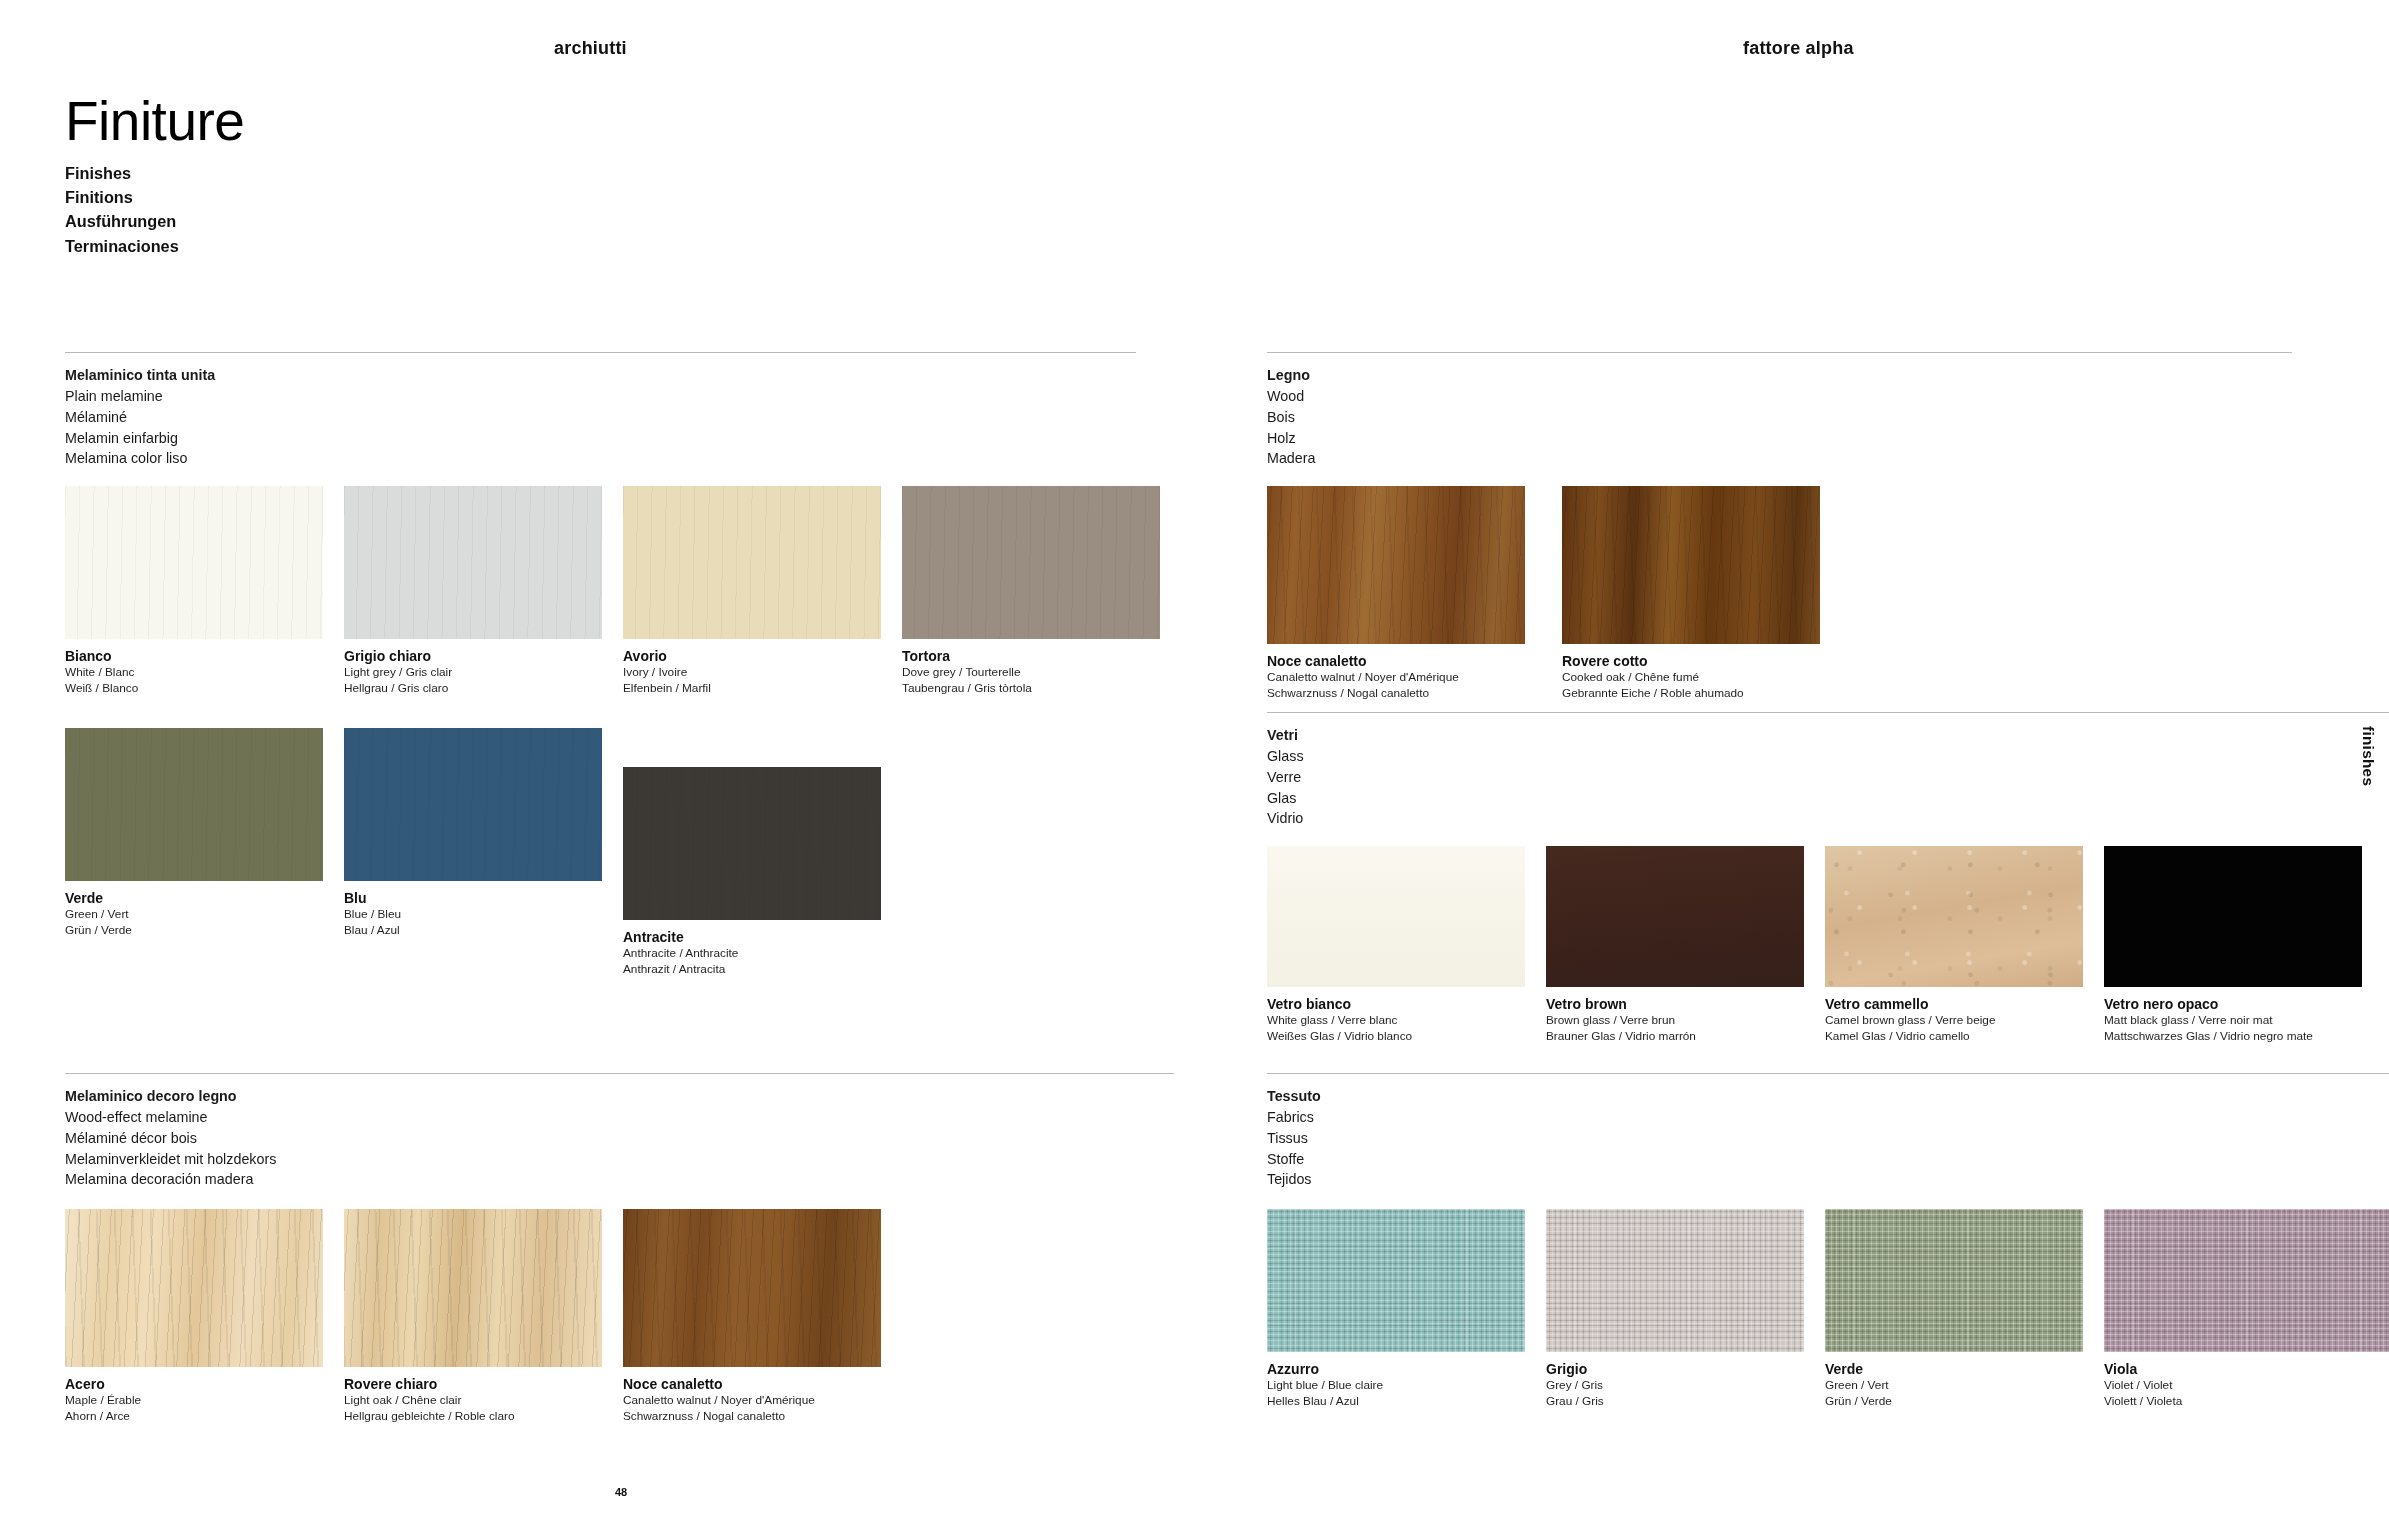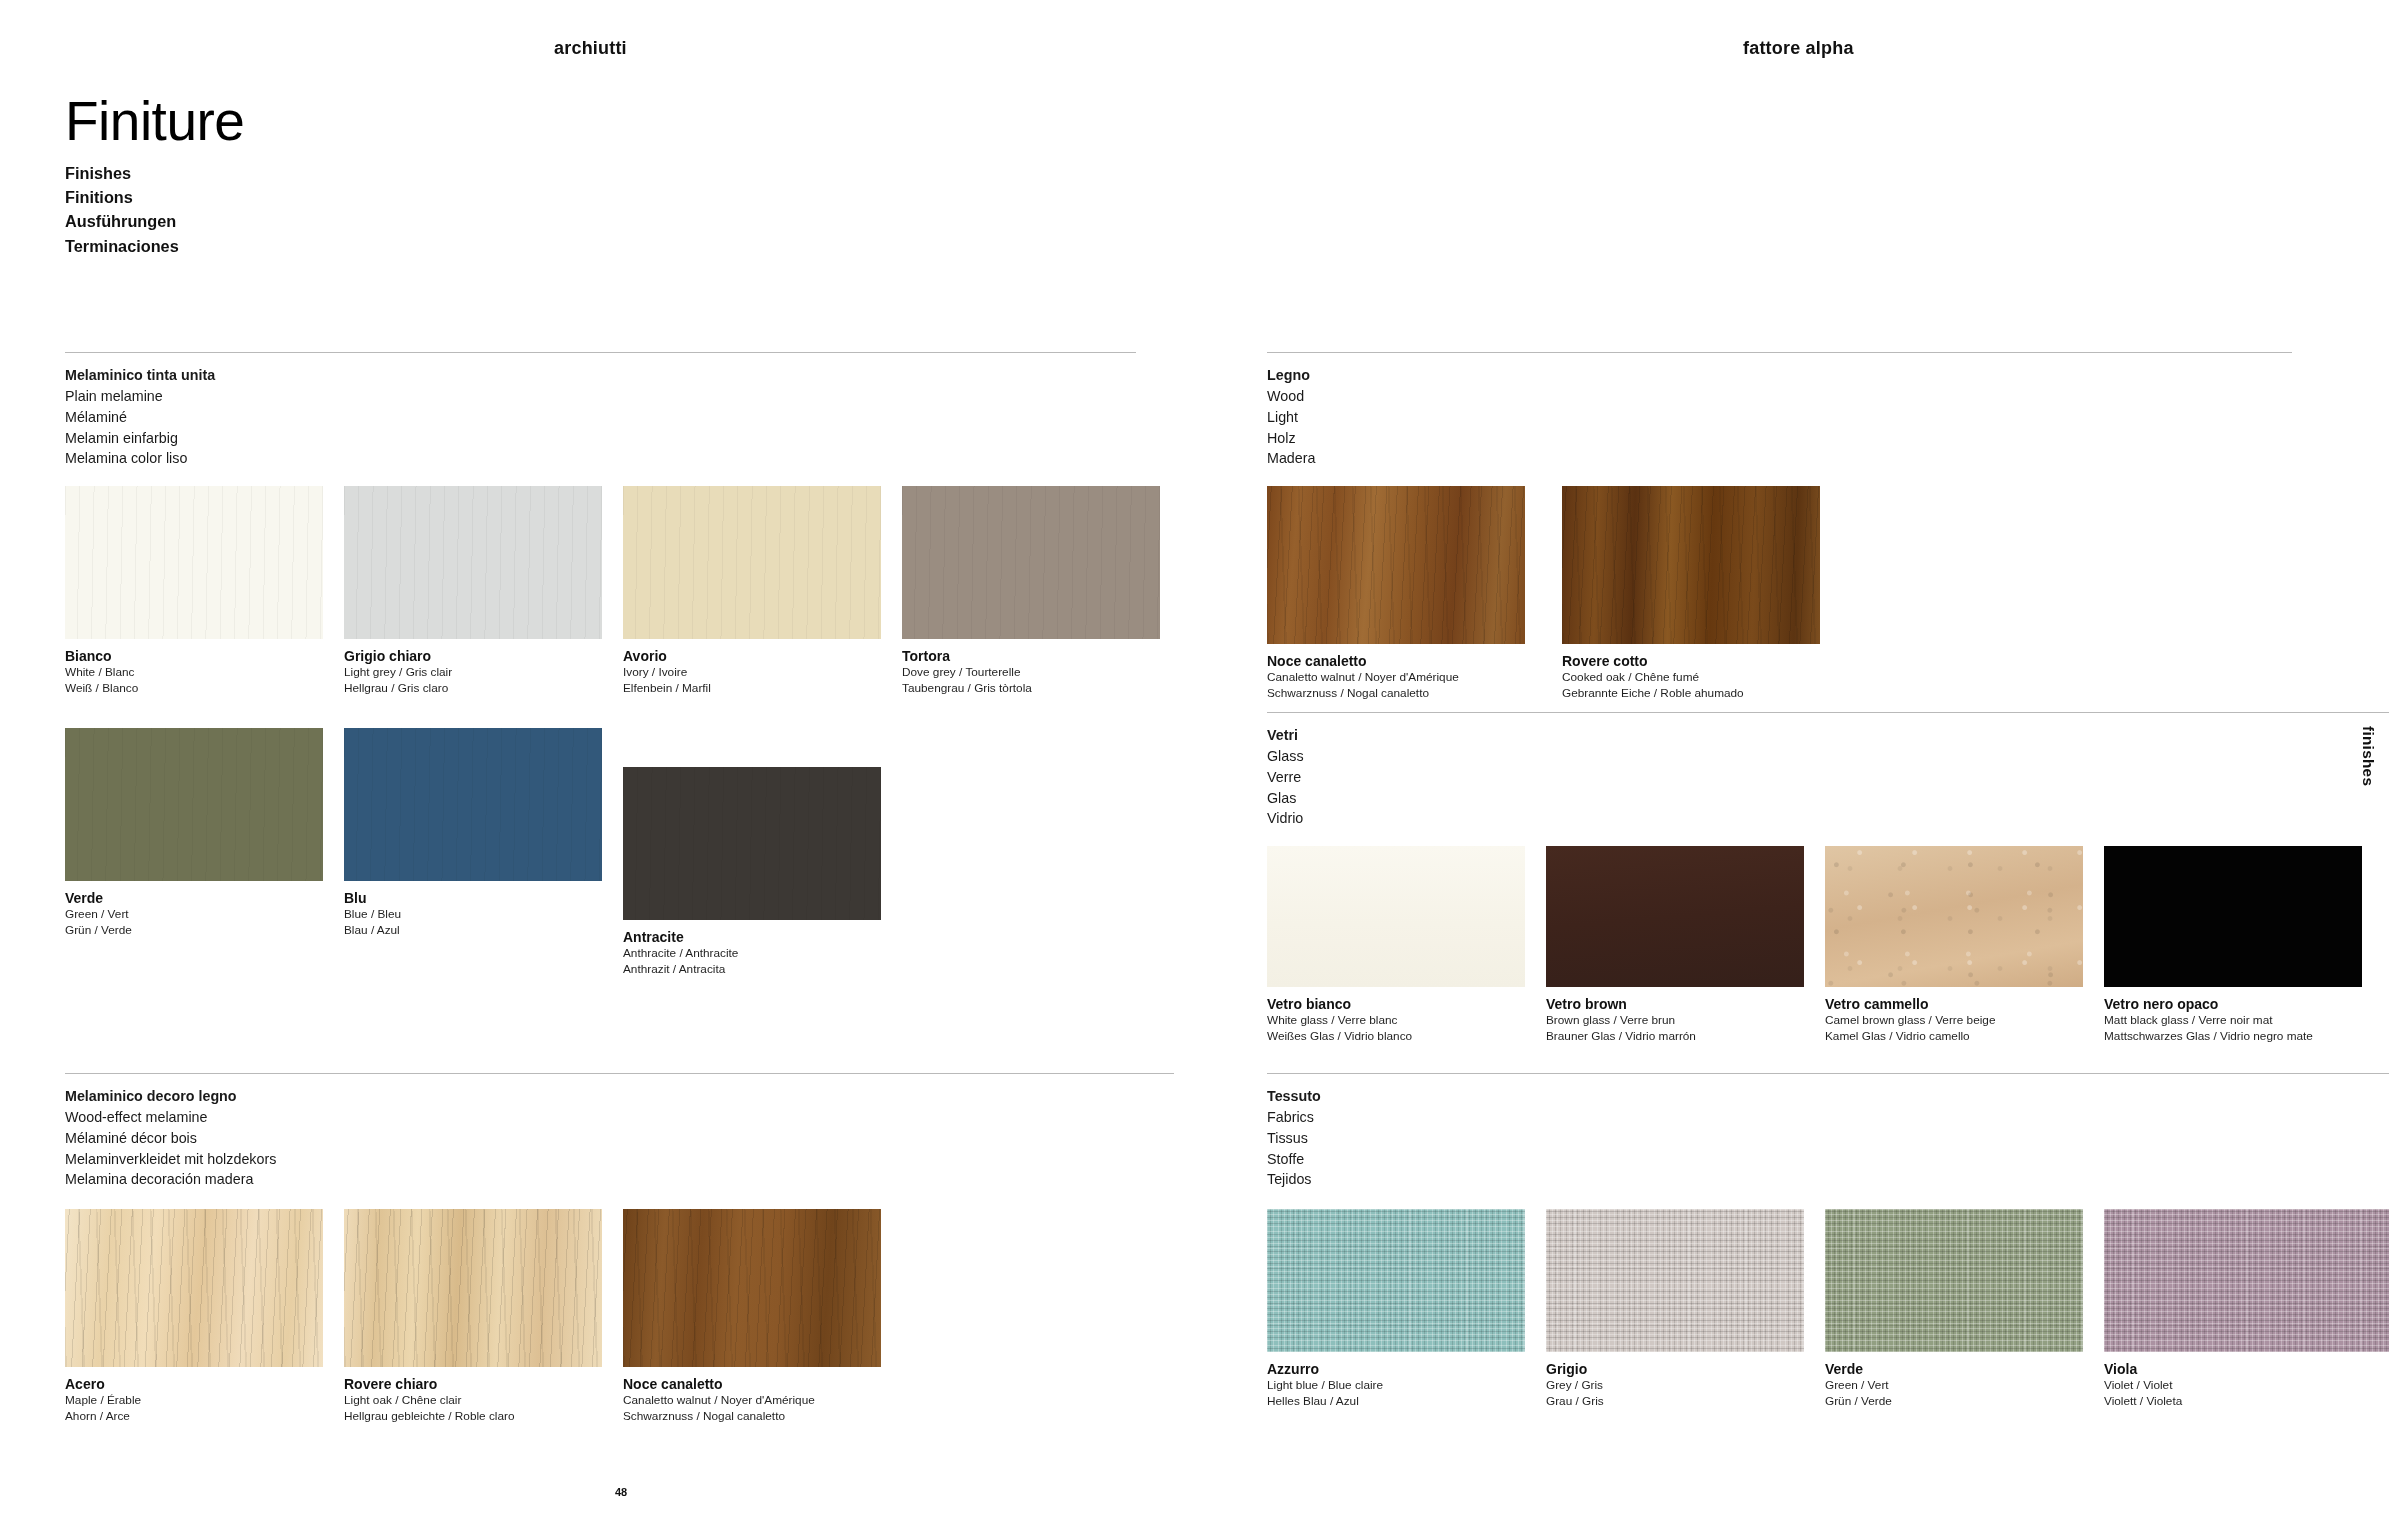--- a/index.html
+++ b/index.html
@@ -303,21 +303,21 @@
     <div class="folio l">48</div>
   </div>
 
   <div class="page right">
 
     <div class="section" style="left:72px; top:352px; width:1025px;">
       <div class="rule"></div>
       <div class="sec-head">
         <div class="it">Legno</div>
         <div>Wood</div>
-        <div>Light</div>
+        <div>Bois</div>
         <div>Holz</div>
         <div>Madera</div>
       </div>
     </div>
 
     <div class="swatch-row" style="left:72px; top:486px; gap:21px;">
       <div class="swatch" style="width:258px;">
         <div class="chip h-wood grain-wood" style="background-image:linear-gradient(95deg,#7b461b 0%,#96602c 12%,#854f21 26%,#a06c35 40%,#8a5524 56%,#74411a 72%,#92612e 88%,#7e4a1d 100%);"></div>
         <div class="cap">
           <div class="nm">Noce canaletto</div>

